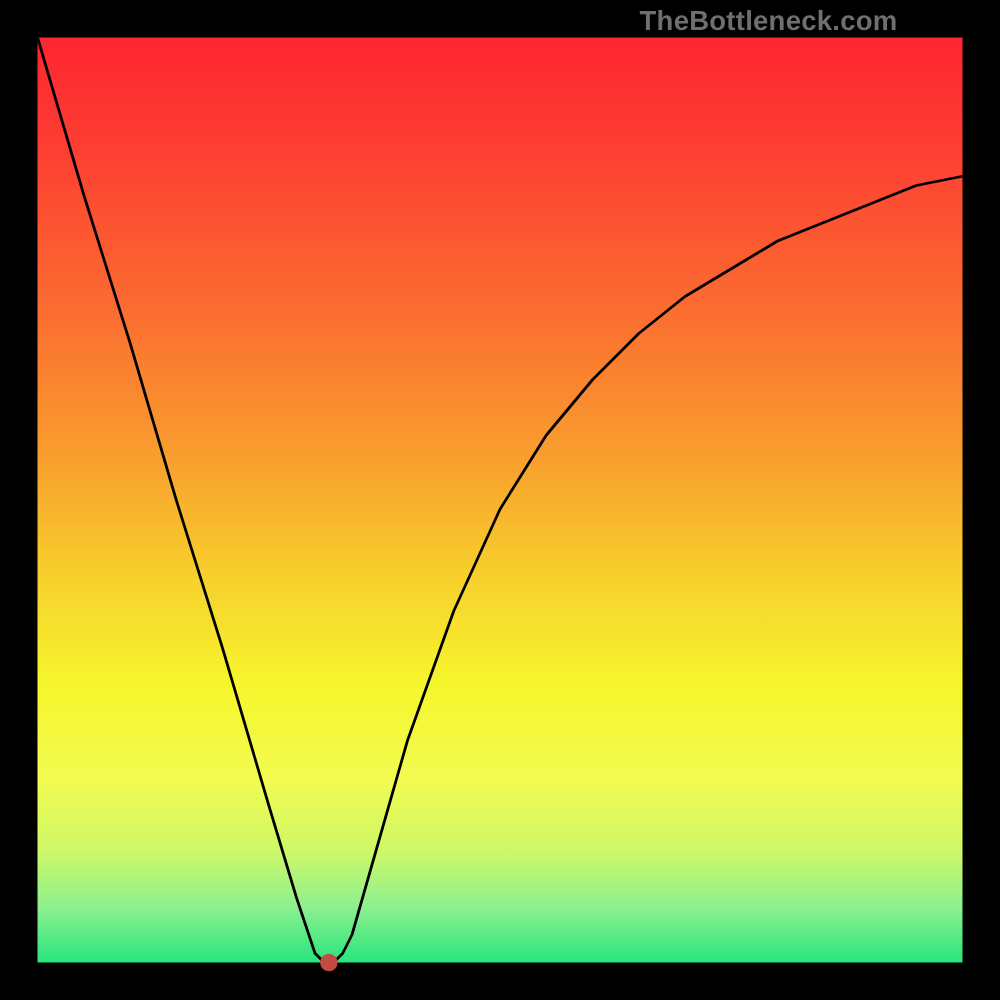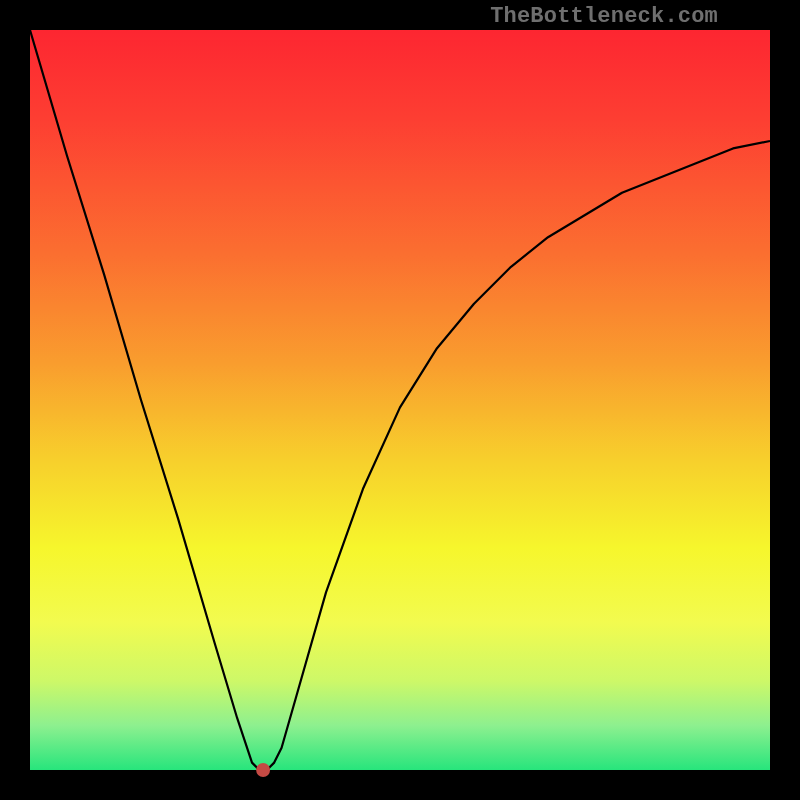--- a/index.html
+++ b/index.html
@@ -9,21 +9,20 @@
     height: 800px;
     background: #000;
     font-family: Arial, Helvetica, sans-serif;
     overflow: hidden;
   }
   .frame {
     position: relative;
     width: 728px;
     height: 800px;
     background: #000;
-    font-family: Liberation Mono, monospace;
   }
   .watermark {
     position: absolute;
     top: 4px;
     right: 10px;
     color: #6f6f6f;
     font-size: 22px;
     font-weight: 600;
     letter-spacing: 0.2px;
     z-index: 5;

